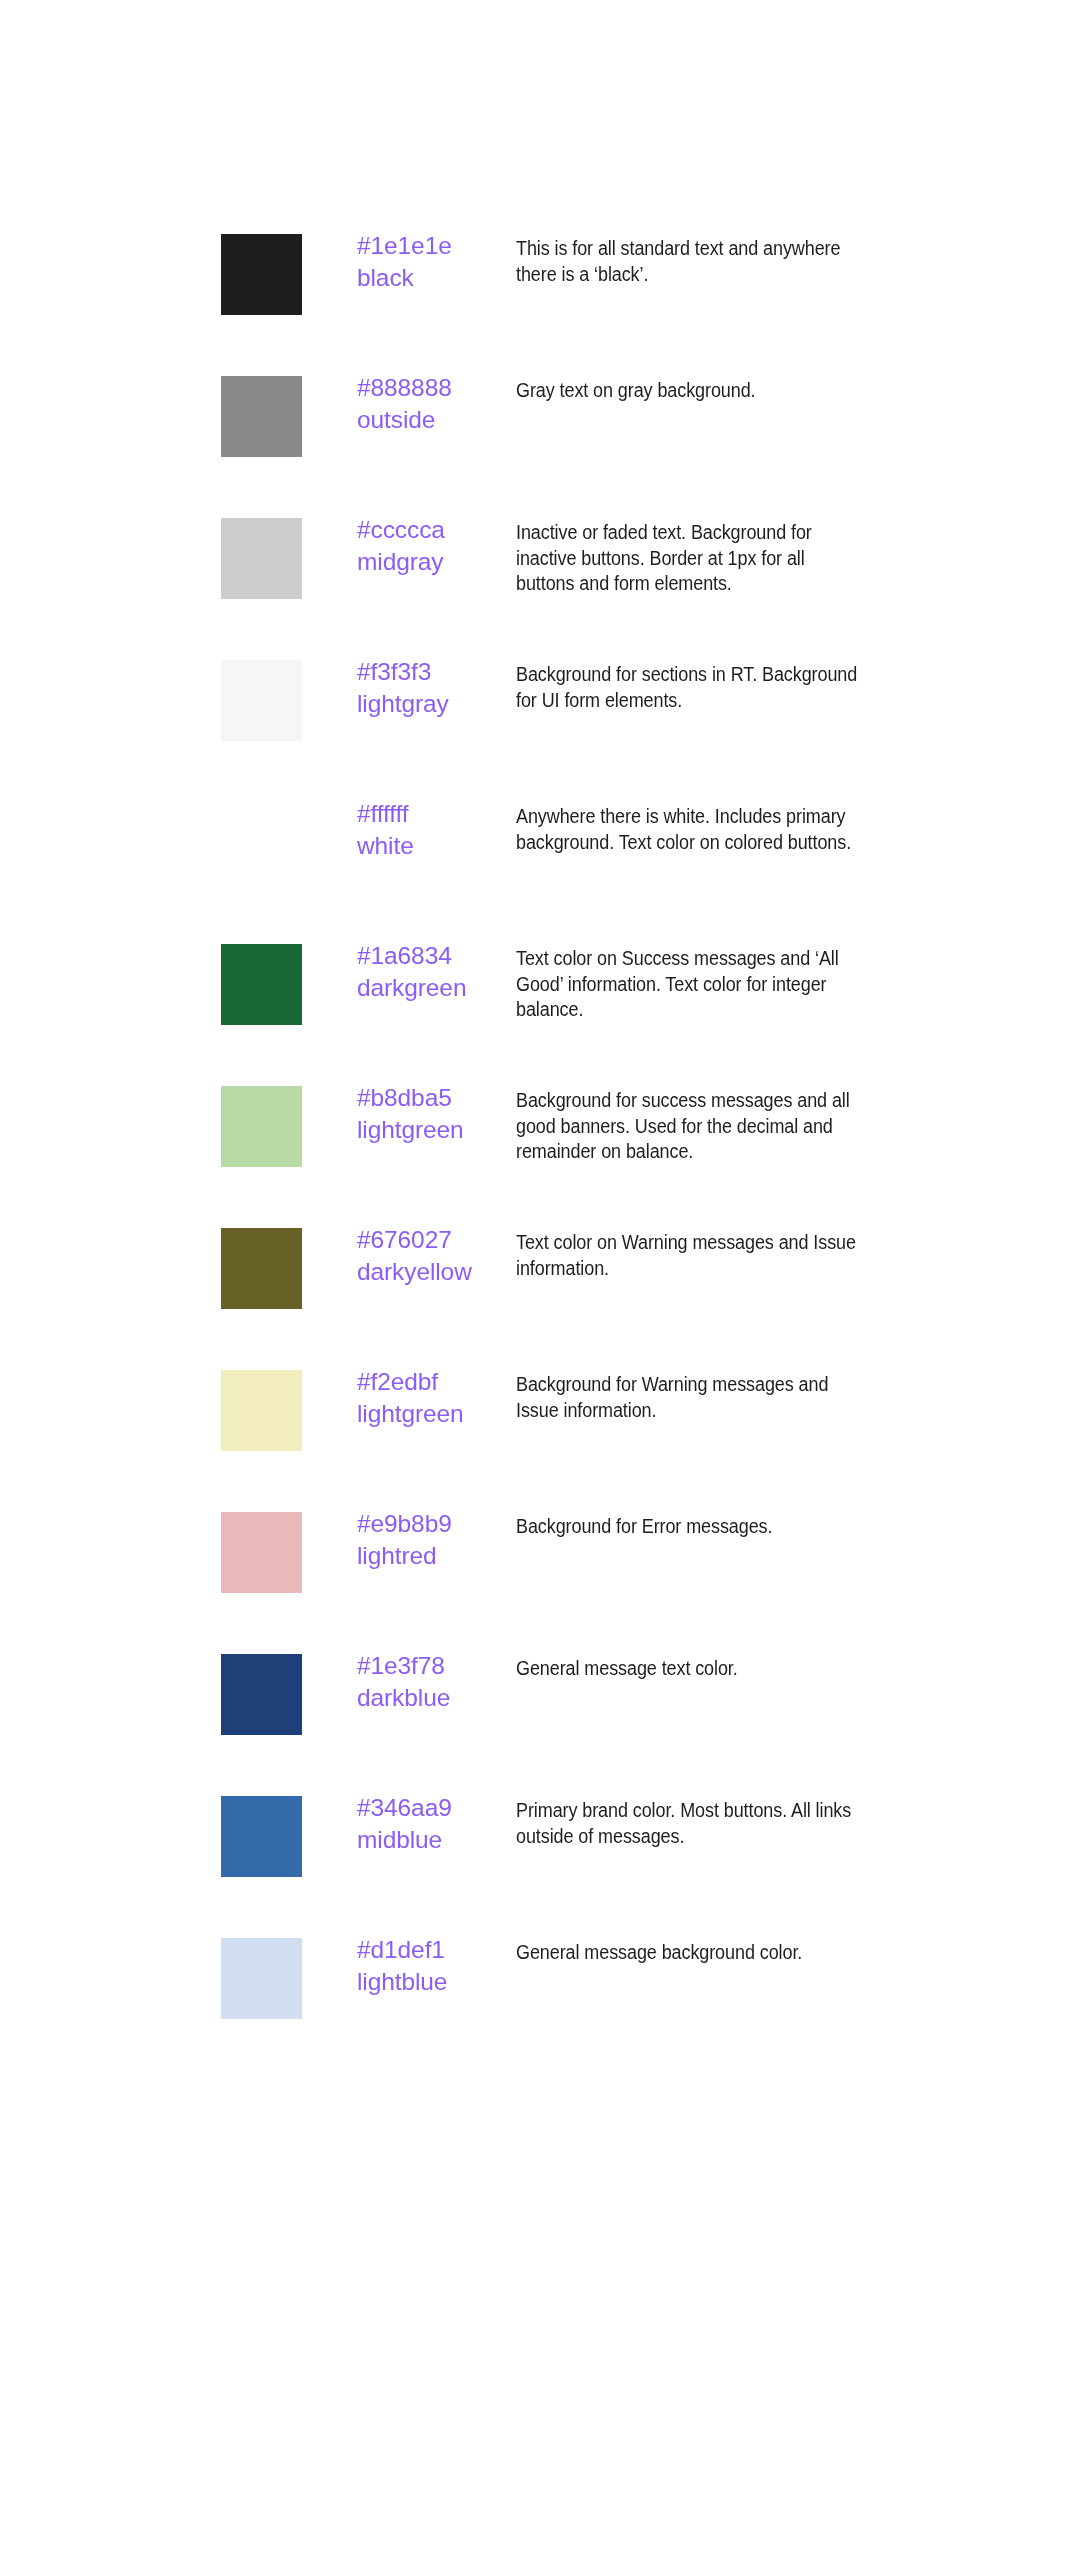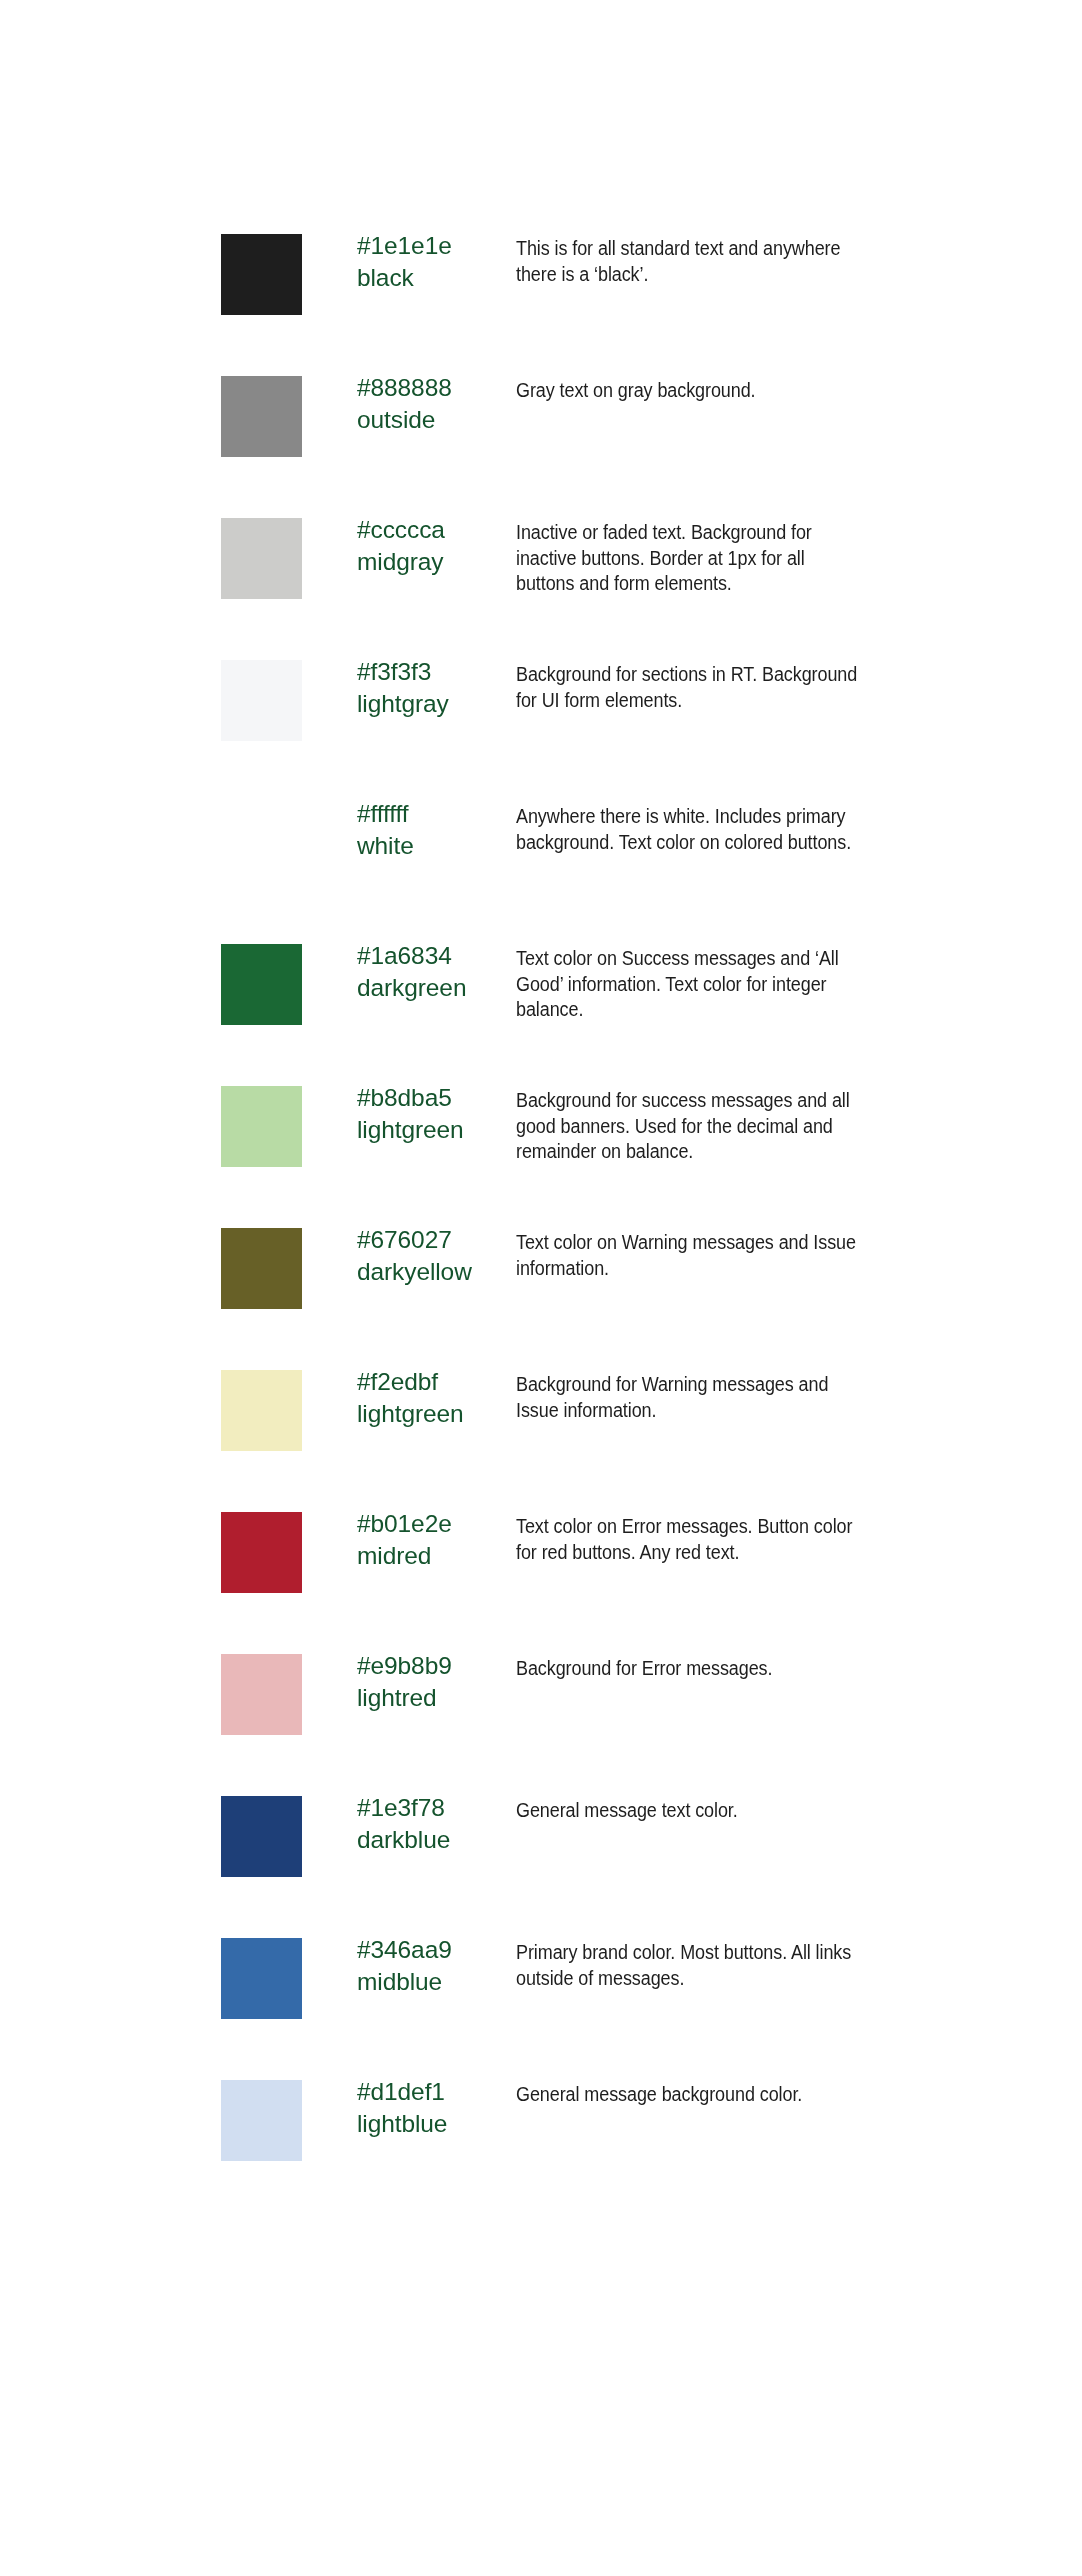--- a/index.html
+++ b/index.html
@@ -45,21 +45,21 @@
     width: 81px;
     height: 81px;
   }
 
   
   .color-id {
     position: absolute;
     left: 357px;
     top: -4.2px;
     width: 151px;
-    color: #14532d;
+    color: #8b5cf6;
     font-family: "Liberation Sans", sans-serif;
     font-size: 24.5px;
     line-height: 32px;
     font-weight: 400;
     letter-spacing: -0.1px;
   }
 
   .color-hex,
   .color-name {
     display: block;
@@ -154,28 +154,20 @@
       </div>
       <div class="palette-row">
         <div class="swatch" style="background: rgb(242, 237, 191);"></div>
         <div class="color-id">
           <span class="color-hex">#f2edbf</span>
           <span class="color-name">lightgreen</span>
         </div>
         <div class="color-desc">Background for Warning messages and Issue information.</div>
       </div>
       <div class="palette-row">
-        <div class="swatch" style="background: rgb(176, 30, 46);"></div>
-        <div class="color-id">
-          <span class="color-hex">#b01e2e</span>
-          <span class="color-name">midred</span>
-        </div>
-        <div class="color-desc">Text color on Error messages. Button color for red buttons. Any red text.</div>
-      </div>
-      <div class="palette-row">
         <div class="swatch" style="background: rgb(233, 184, 185);"></div>
         <div class="color-id">
           <span class="color-hex">#e9b8b9</span>
           <span class="color-name">lightred</span>
         </div>
         <div class="color-desc">Background for Error messages.</div>
       </div>
       <div class="palette-row">
         <div class="swatch" style="background: rgb(30, 63, 120);"></div>
         <div class="color-id">

